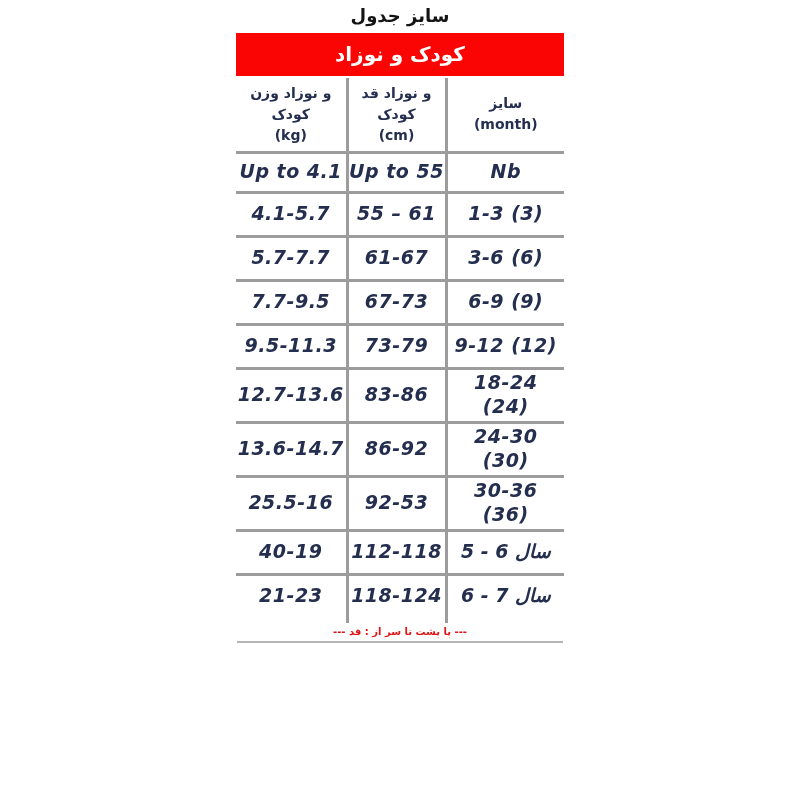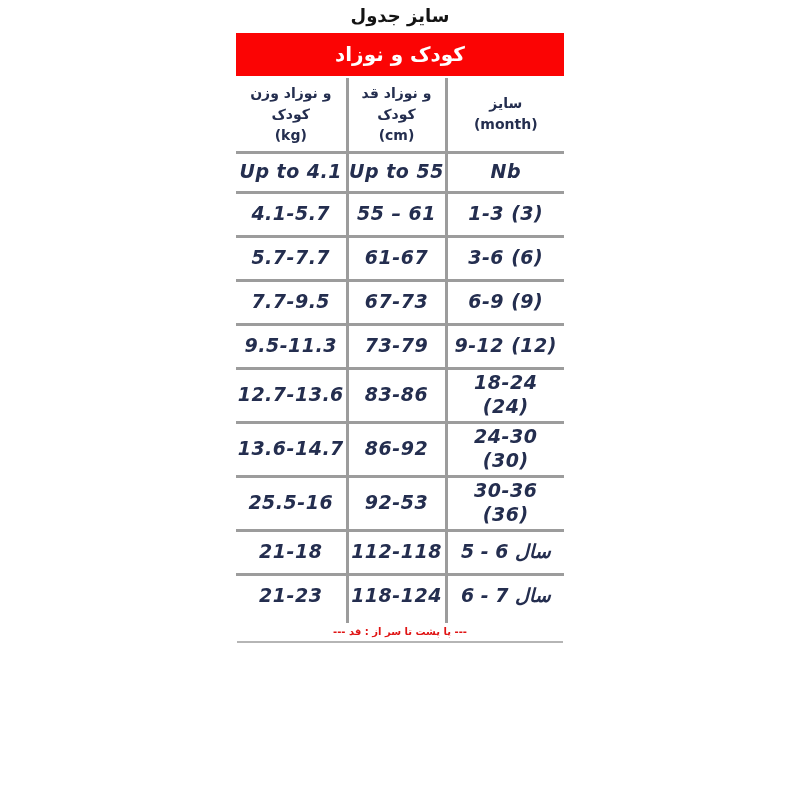--- a/index.html
+++ b/index.html
@@ -104,21 +104,21 @@
         <td>24-30
 (30)</td>
       </tr>
       <tr class="tall">
         <td class="c1">25.5-16</td>
         <td class="c2">92-53</td>
         <td>30-36
 (36)</td>
       </tr>
       <tr>
-        <td class="c1">21-18</td>
+        <td class="c1">40-19</td>
         <td class="c2">112-118</td>
         <td>5 - 6 سال</td>
       </tr>
       <tr class="r-last">
         <td class="c1">21-23</td>
         <td class="c2">118-124</td>
         <td>6 - 7 سال</td>
       </tr>
       <tr class="stub">
         <td class="c1"></td>

